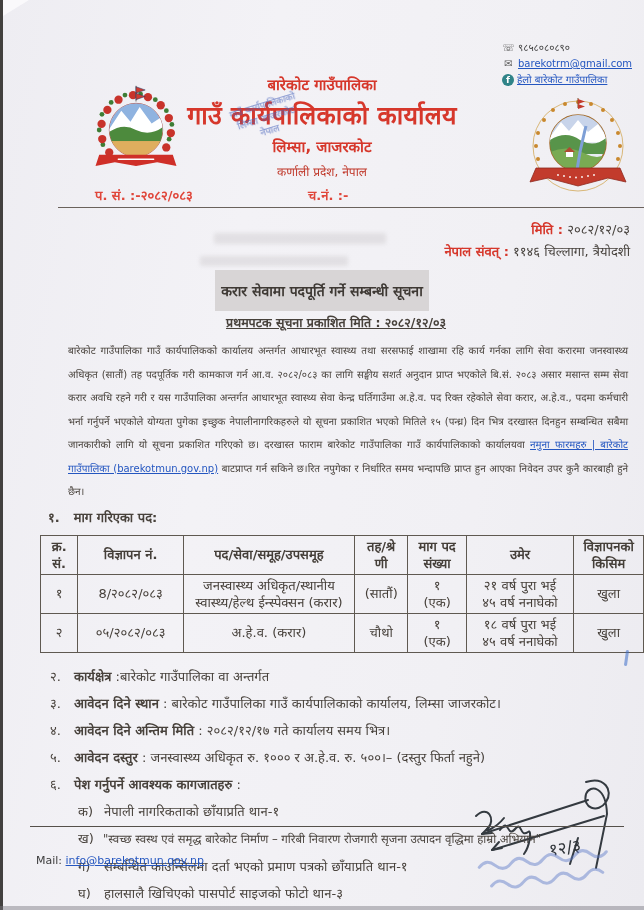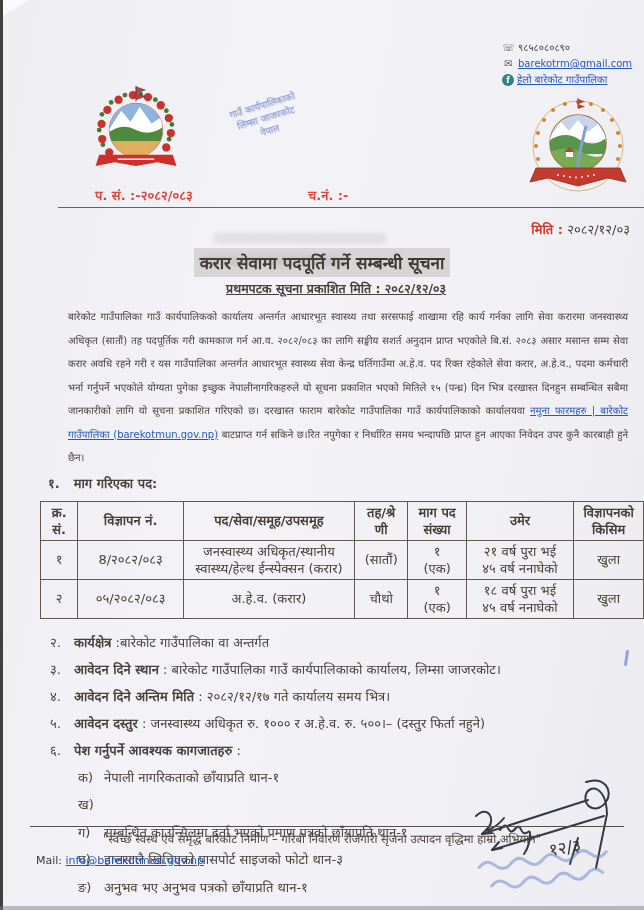--- a/index.html
+++ b/index.html
@@ -30,21 +30,21 @@
     background:#2f8388;color:#fff;font-size:9px;font-weight:bold;}
   .link{color:#2456c0;text-decoration:underline;cursor:pointer;}
   .ref-patra{position:absolute;left:95px;top:186px;font-size:13px;font-weight:bold;color:#e0463a;}
   .ref-chalani{position:absolute;left:308px;top:186px;font-size:13px;font-weight:bold;color:#e0463a;}
   .head-rule{position:absolute;left:58px;right:0;top:207px;border-top:1.6px solid #6a625c;}
 
   
   .dates{text-align:right;padding-right:14px;margin-top:7px;font-size:13px;line-height:22px;}
   .red-label{color:#d6372b;font-weight:bold;}
   .notice-title-wrap{text-align:center;margin-top:7px;}
-  .notice-title{display:inline-block;background:#d8d5d6;font-size:17px;font-weight:bold;color:#3e3934;padding:3px 6px;}
+  .notice-title{display:inline-block;background:#d8d5d6;font-size:14px;font-weight:bold;color:#3e3934;padding:11px 6px;}
   .published{text-align:center;margin-top:3px;font-size:12.5px;font-weight:bold;text-decoration:underline;color:#47413b;padding-left:28px;}
 
   
   .body-text{margin:8px 16px 0 68px;font-size:10px;line-height:23.5px;text-align:justify;color:#48423c;}
   .pos-heading{margin:4px 16px 0 48px;font-size:13px;font-weight:bold;color:#48423c;display:flex;gap:14px;}
 
   
   table.positions{border-collapse:collapse;margin:9px 0 0 40px;font-size:13px;color:#453f39;}
   table.positions th,table.positions td{border:1.3px solid #5f5951;padding:2px 4px;text-align:center;vertical-align:middle;line-height:17px;}
   table.positions th{font-weight:bold;}
@@ -166,20 +166,26 @@
         <circle cx="30" cy="79" r="0.9"></circle>
           <circle cx="36" cy="80" r="0.9"></circle>
           <circle cx="42" cy="81" r="0.9"></circle>
         <circle cx="48" cy="81.5" r="0.9"></circle>
           <circle cx="54" cy="81" r="0.9"></circle>
           <circle cx="60" cy="80" r="0.9"></circle>
         <circle cx="66" cy="79" r="0.9"></circle>
       </g>
     </svg>
 
+    <div class="header-center">
+      <div class="h-muni">बारेकोट गाउँपालिका</div>
+      <div class="h-office">गाउँ कार्यपालिकाको कार्यालय</div>
+      <div class="h-addr">लिम्सा, जाजरकोट</div>
+      <div class="h-prov">कर्णाली प्रदेश, नेपाल</div>
+    </div>
 
     <div class="stamp">
       <div>गाउँ कार्यपालिकाको</div>
       <div>लिम्सा जाजरकोट</div>
       <div>नेपाल</div>
     </div>
 
     <div class="contacts">
       <div class="row">
         <span class="c-icon">☏</span>
@@ -197,20 +203,24 @@
 
     <div class="ref-patra">प. सं. :-२०८२/०८३</div>
     <div class="ref-chalani">च.नं. :-</div>
     <div class="head-rule"></div>
   </div>
 
   <div class="dates">
     <div>
       <span class="red-label">मिति :</span>
       <span>२०८२/१२/०३</span>
+    </div>
+    <div>
+      <span class="red-label">नेपाल संवत् :</span>
+      <span>११४६ चिल्लागा, त्रैयोदशी</span>
     </div>
   </div>
 
   <div class="notice-title-wrap">
     <span class="notice-title">करार सेवामा पदपूर्ति गर्ने सम्बन्धी सूचना</span>
   </div>
   <div class="published">प्रथमपटक सूचना प्रकाशित मिति : २०८२/१२/०३</div>
 
   <div class="body-text"><span>बारेकोट गाउँपालिका गाउँ कार्यपालिकको कार्यालय अन्तर्गत आधारभूत स्वास्थ्य तथा सरसफाई शाखामा रहि कार्य गर्नका लागि सेवा करारमा जनस्वास्थ्य अधिकृत (सातौं) तह पदपूर्तिक गरी कामकाज गर्न आ.व. २०८२/०८३ का लागि सङ्घीय सशर्त अनुदान प्राप्त भएकोले बि.सं. २०८३ असार मसान्त सम्म सेवा करार अवधि रहने गरी र यस गाउँपालिका अन्तर्गत आधारभूत स्वास्थ्य सेवा केन्द्र घर्तिगाउँमा अ.हे.व. पद रिक्त रहेकोले सेवा करार, अ.हे.व., पदमा कर्मचारी भर्ना गर्नुपर्ने भएकोले योग्यता पुगेका इच्छुक नेपालीनागरिकहरुले यो सूचना प्रकाशित भएको मितिले १५ (पन्ध्र) दिन भित्र दरखास्त दिनहुन सम्बन्धित सबैमा जानकारीको लागि यो सूचना प्रकाशित गरिएको छ।  दरखास्त फाराम बारेकोट गाउँपालिका गाउँ कार्यपालिकाको कार्यालयवा </span><a class="link">नमुना फारमहरु | बारेकोट गाउँपालिका (barekotmun.gov.np)</a><span> बाटप्राप्त गर्न सकिने छ।रित नपुगेका र निर्धारित समय भन्दापछि प्राप्त हुन आएका निवेदन उपर कुनै कारबाही हुने छैन।</span></div>
 

